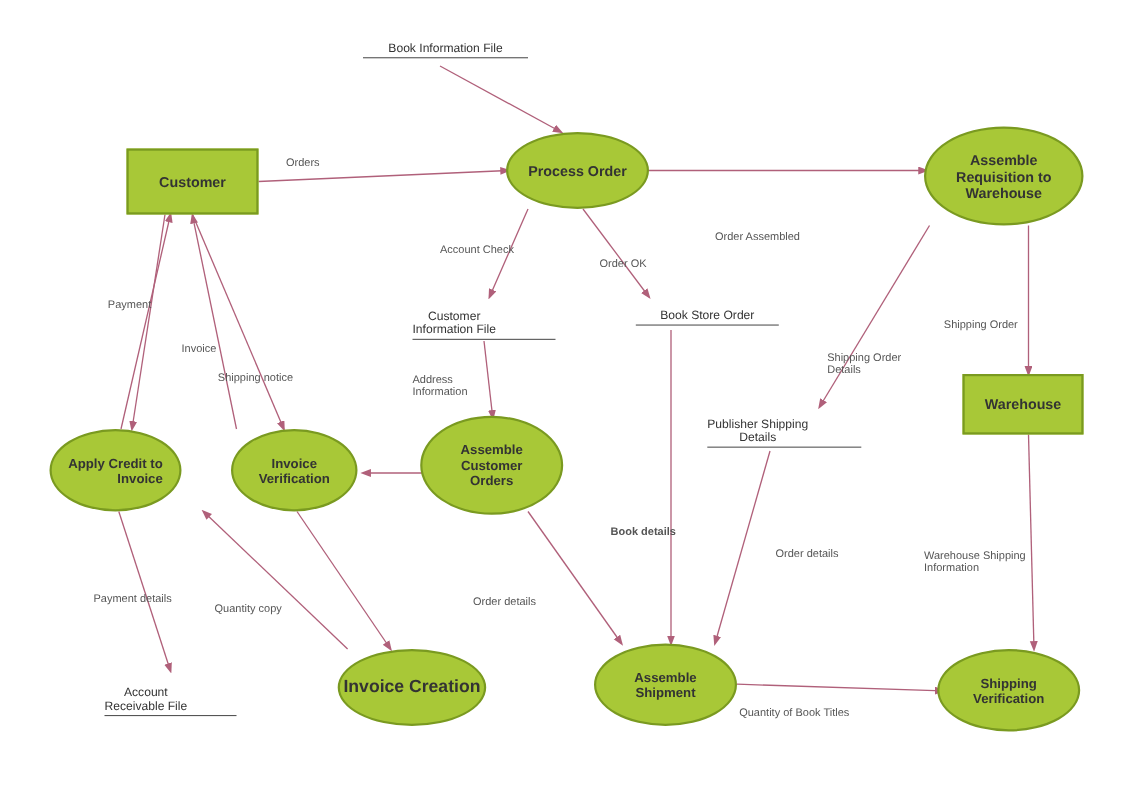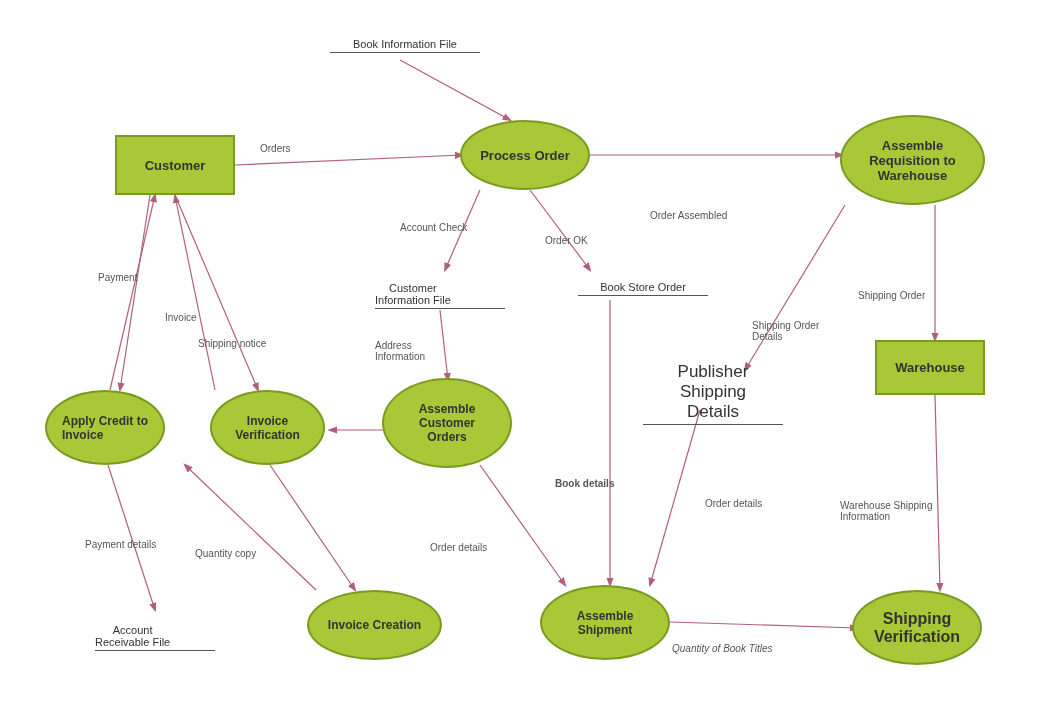--- a/index.html
+++ b/index.html
@@ -143,62 +143,62 @@
 Information File</span>
     <div class="file-underline"></div>
   </div>
 
   <div class="node node-file" style="left:548px; top:268px; width:130px; height:40px; flex-direction:column; align-items:center;margin-left:30px;">
     <span style="font-size:11px; color:#333;">Book Store Order</span>
     <div class="file-underline"></div>
   </div>
 
   <div class="node node-ellipse" style="left:45px; top:390px; width:120px; height:75px;">
-    <span style="white-space:pre-line; text-align:left; font-size:12px;">Apply Credit to
+    <span style="white-space:pre-line; text-align:right; font-size:12px;">Apply Credit to
 Invoice</span>
   </div>
 
   <div class="node node-ellipse" style="left:210px; top:390px; width:115px; height:75px;">
     <span style="white-space:pre-line; text-align:center; font-size:12px;">Invoice
 Verification</span>
   </div>
 
   <div class="node node-ellipse" style="left:382px; top:378px; width:130px; height:90px;">
     <span style="white-space:pre-line; text-align:center; font-size:12px;">Assemble
 Customer
 Orders</span>
   </div>
 
   <div class="node node-file" style="left:643px; top:368px; width:140px; height:50px; flex-direction:column; align-items:flex-start;">
-    <span style="white-space:pre-line; font-size:17px; color:#333;">Publisher Shipping
+    <span style="white-space:pre-line; font-size:11px; color:#333;">Publisher Shipping
 Details</span>
     <div class="file-underline"></div>
   </div>
 
   <div class="node node-rect" style="left:875px; top:340px; width:110px; height:55px;">
     <span>Warehouse</span>
   </div>
 
   <div class="node node-file" style="left:95px; top:612px; width:120px; height:50px; flex-direction:column; align-items:flex-start;">
     <span style="white-space:pre-line; font-size:11px; color:#333;">Account
 Receivable File</span>
     <div class="file-underline"></div>
   </div>
 
   <div class="node node-ellipse" style="left:307px; top:590px; width:135px; height:70px;">
-    <span style="font-size:12px; text-align:center;">Invoice Creation</span>
+    <span style="font-size:16px; text-align:center;">Invoice Creation</span>
   </div>
 
   <div class="node node-ellipse" style="left:540px; top:585px; width:130px; height:75px;">
     <span style="white-space:pre-line; text-align:center; font-size:12px;">Assemble
 Shipment</span>
   </div>
 
   <div class="node node-ellipse" style="left:852px; top:590px; width:130px; height:75px;">
-    <span style="white-space:pre-line; text-align:center; font-size:16px;">Shipping
+    <span style="white-space:pre-line; text-align:center; font-size:12px;">Shipping
 Verification</span>
   </div>
 
   <div class="edge-label" style="left:260px; top:143px;">Orders</div>
   <div class="edge-label" style="left:400px; top:222px;">Account Check</div>
   <div class="edge-label" style="left:545px; top:235px;">Order OK</div>
   <div class="edge-label" style="left:650px; top:210px;">Order Assembled</div>
   <div class="edge-label" style="left:858px; top:290px;">Shipping Order</div>
   <div class="edge-label" style="left:752px; top:320px; white-space:pre-line;">Shipping Order
 Details</div>
@@ -207,14 +207,14 @@
   <div class="edge-label" style="left:98px; top:272px;">Payment</div>
   <div class="edge-label" style="left:165px; top:312px;">Invoice</div>
   <div class="edge-label" style="left:198px; top:338px;">Shipping notice</div>
   <div class="edge-label" style="left:85px; top:539px;">Payment details</div>
   <div class="edge-label" style="left:195px; top:548px;">Quantity copy</div>
   <div class="edge-label" style="left:430px; top:542px;">Order details</div>
   <div class="edge-label" style="left:555px; top:478px;font-weight:bold;">Book details</div>
   <div class="edge-label" style="left:705px; top:498px;">Order details</div>
   <div class="edge-label" style="left:840px; top:500px; white-space:pre-line;">Warehouse Shipping
 Information</div>
-  <div class="edge-label" style="left:672px; top:643px;font-style:italic;">Quantity of Book Titles</div>
+  <div class="edge-label" style="left:672px; top:643px;">Quantity of Book Titles</div>
 </div>
 
 </body></html>

